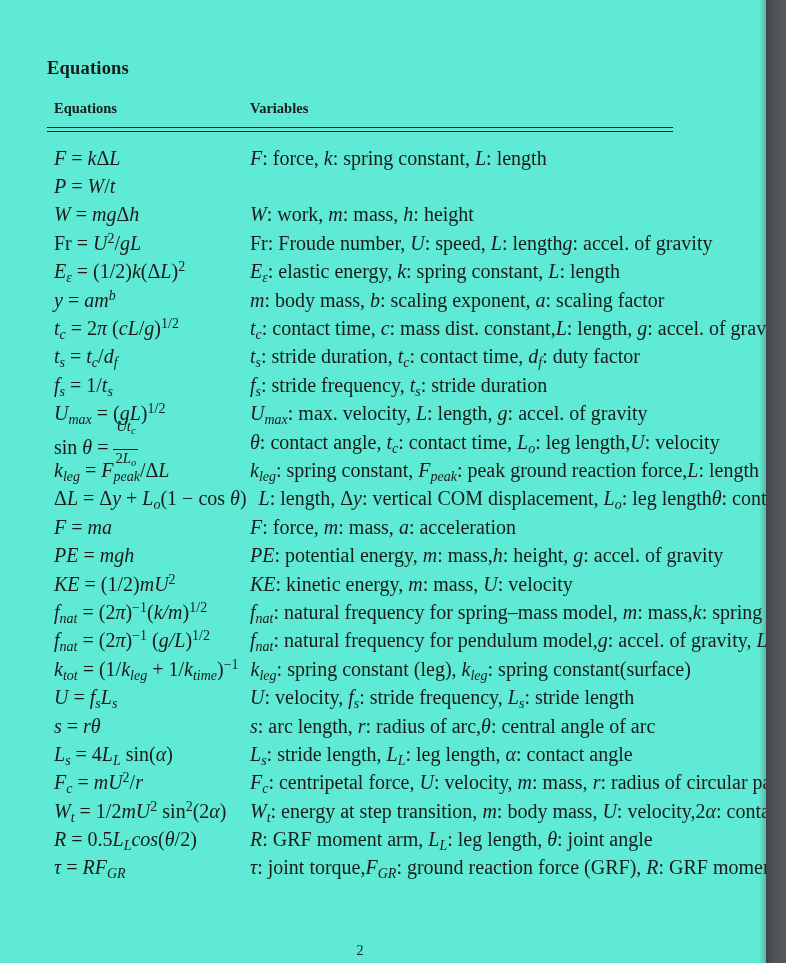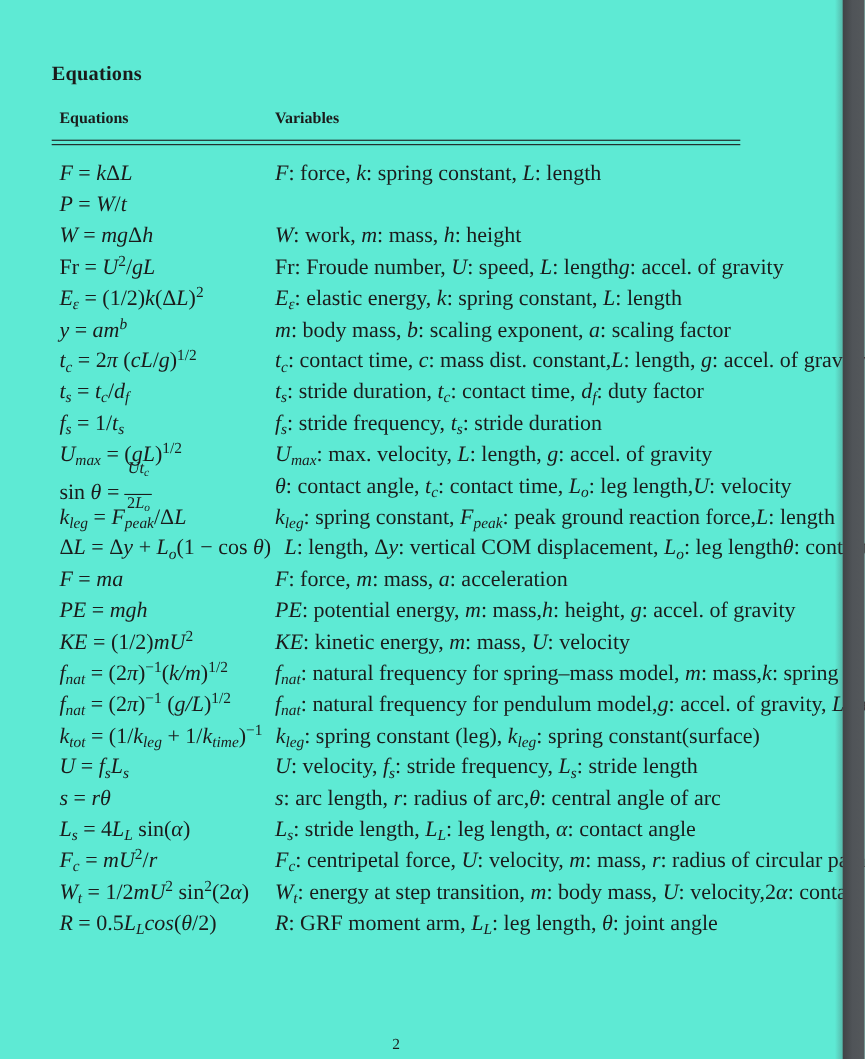--- a/index.html
+++ b/index.html
@@ -236,19 +236,23 @@
   <div class="trow">
     <div class="col-eq cell"><i>W</i><sub><i>t</i></sub> = 1/2<i>mU</i><sup>2</sup> sin<sup>2</sup>(2<i>α</i>)</div>
     <div class="col-var cell"><i>W</i><sub><i>t</i></sub>: energy at step transition, <i>m</i>: body mass, <i>U</i>: velocity,2<i>α</i>: contact angle</div>
   </div>
 
   <div class="trow">
     <div class="col-eq cell"><i>R</i> = 0.5<i>L</i><sub><i>L</i></sub><i>cos</i>(<i>θ</i>/2)</div>
     <div class="col-var cell"><i>R</i>: GRF moment arm, <i>L</i><sub><i>L</i></sub>: leg length, <i>θ</i>: joint angle</div>
   </div>
 
+  <div class="trow">
+    <div class="col-eq cell"><i>τ</i> = <i>RF</i><sub><i>GR</i></sub></div>
+    <div class="col-var cell"><i>τ</i>: joint torque,<i>F</i><sub><i>GR</i></sub>: ground reaction force (GRF), <i>R</i>: GRF moment arm,</div>
+  </div>
 </div>
   </div>
 
   <div class="page-number">2</div>
 </div>
 
 <div class="viewer-strip"></div>
 
 </body></html>

